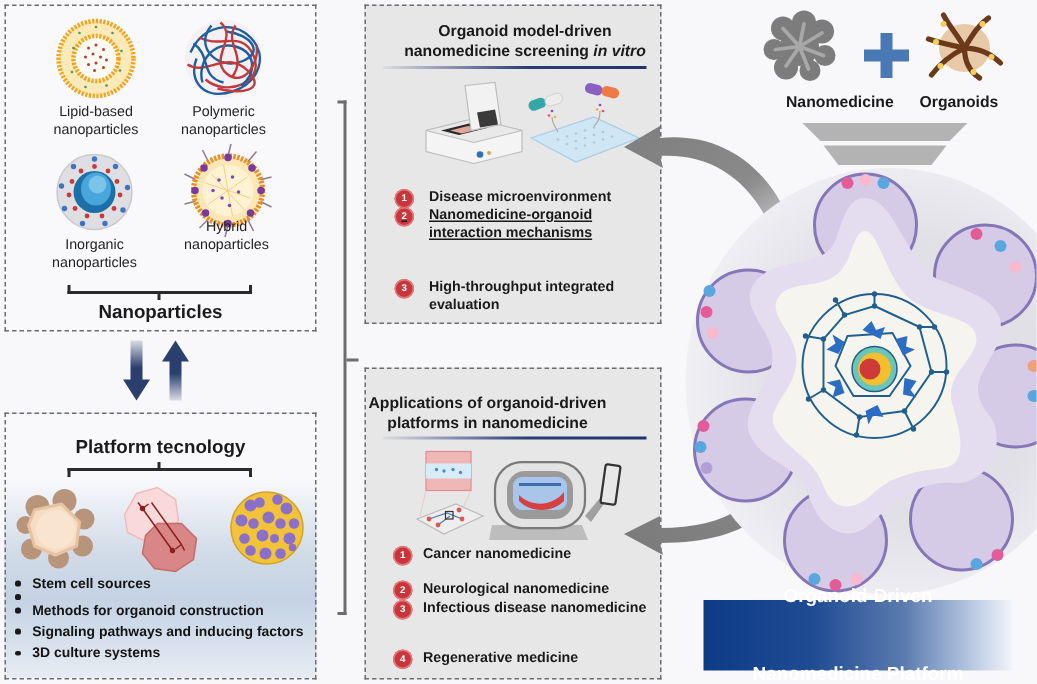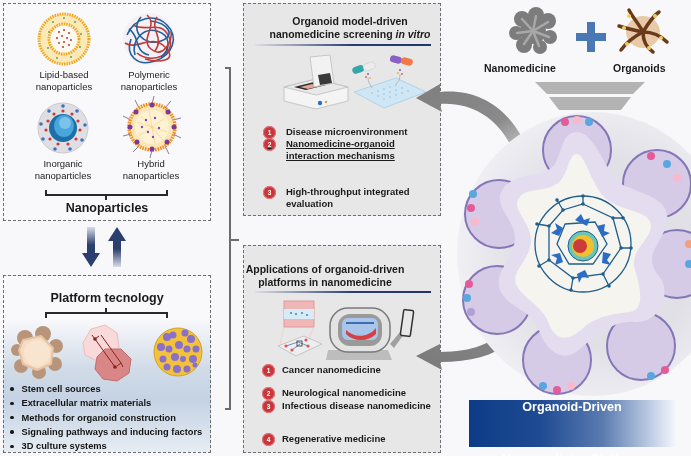--- a/index.html
+++ b/index.html
@@ -33,21 +33,21 @@
   .bullets li .dot { width: 3.5px; height: 3.5px; background: #1a1a1a; border-radius: 50%; margin-right: 8px; }
 
   .big-bracket { position: absolute; left: 225px; top: 67px; width: 6px; height: 343px; border: 2px solid #6c6c6c; border-left: none; }
   .big-bracket-tick { position: absolute; left: 231px; top: 239px; width: 8px; height: 2px; background: #6c6c6c; }
 
   .top-label { position: absolute; font-size: 10.5px; font-weight: bold; color: #1a1a1a; }
 
   #banner { position: absolute; left: 469px; top: 400px; width: 206px; height: 47px;
     background: linear-gradient(to right, #0d3b86 0%, #1f4b93 35%, #5b7bb0 65%, #c6d3e8 90%, #f3f5fa 100%);
     color: #fff; font-weight: bold; font-size: 12.6px; line-height: 15px; text-align: center;
-    display: flex; flex-direction: column; justify-content: space-between; gap: 37px; }
+    display: flex; flex-direction: column; justify-content: center; gap: 37px; }
 
   svg { position: absolute; overflow: visible; }
 </style>
 </head>
 <body>
 
 <div id="np-panel" class="panel"></div>
 
 <svg style="left:37px;top:12px;" width="54" height="54" viewBox="0 0 54 54">
   <circle cx="27" cy="27" r="25" fill="#fce9b8" stroke="#f2a41c" stroke-width="3" stroke-dasharray="1.5 1"></circle>
@@ -168,21 +168,21 @@
     <circle cx="31" cy="9" r="2.5"></circle>
       <circle cx="47" cy="16" r="2.5"></circle>
       <circle cx="53" cy="31" r="2.5"></circle>
     <circle cx="46" cy="46" r="2.5"></circle>
       <circle cx="31" cy="53" r="2.5"></circle>
       <circle cx="16" cy="46" r="2.5"></circle>
     <circle cx="9" cy="31" r="2.5"></circle>
       <circle cx="15" cy="16" r="2.5"></circle>
   </g>
 </svg>
-<div class="np-label" style="left:106px;top:158px;">
+<div class="np-label" style="left:106px;top:146px;">
   <div>Hybrid</div>
     <div>nanoparticles</div>
 </div>
 
 <div class="bracket bracket-down" style="left:45px;top:190px;width:123px;"></div>
 <div class="bracket-tick" style="left:105px;top:196px;"></div>
 <div class="section-title" style="left:3px;width:208px;top:201px;font-size:12.5px;">Nanoparticles</div>
 
 <svg style="left:82px;top:227px;" width="18" height="40" viewBox="0 0 18 40">
   <defs>
@@ -260,21 +260,20 @@
   </g>
 </svg>
 
 <ul class="bullets">
   <li>
       <span class="dot"></span>
       <span>Stem cell sources</span>
     </li>
   <li>
       <span class="dot"></span>
-      <span>Extracellular matrix materials</span>
     </li>
   <li>
       <span class="dot"></span>
       <span>Methods for organoid construction</span>
     </li>
   <li>
       <span class="dot"></span>
       <span>Signaling pathways and inducing factors</span>
     </li>
   <li>
@@ -463,21 +462,21 @@
   <g fill="#f4cf5a">
     <circle cx="12" cy="10" r="2"></circle>
       <circle cx="38" cy="10" r="2"></circle>
       <circle cx="44" cy="32" r="2"></circle>
     <circle cx="32" cy="42" r="2"></circle>
       <circle cx="10" cy="38" r="2"></circle>
       <circle cx="7" cy="22" r="2"></circle>
   </g>
 </svg>
 
-<div class="top-label" style="left:484px;top:62px;text-align:center;">Nanomedicine</div>
+<div class="top-label" style="left:524px;top:62px;text-align:center;">Nanomedicine</div>
 <div class="top-label" style="left:613px;top:62px;">Organoids</div>
 
 <svg style="left:535px;top:82px;" width="110" height="28" viewBox="0 0 110 28">
   <path d="M0 0 H110 L98 12 H12 Z" fill="#b3b3b3"></path>
   <path d="M14 15 H96 L86 28 H24 Z" fill="#b3b3b3"></path>
 </svg>
 
 <svg style="left:414px;top:80px;" width="120" height="90" viewBox="0 0 120 90">
   <defs>
       <linearGradient id="ca1" x1="0" y1="0" x2="1" y2="1">

